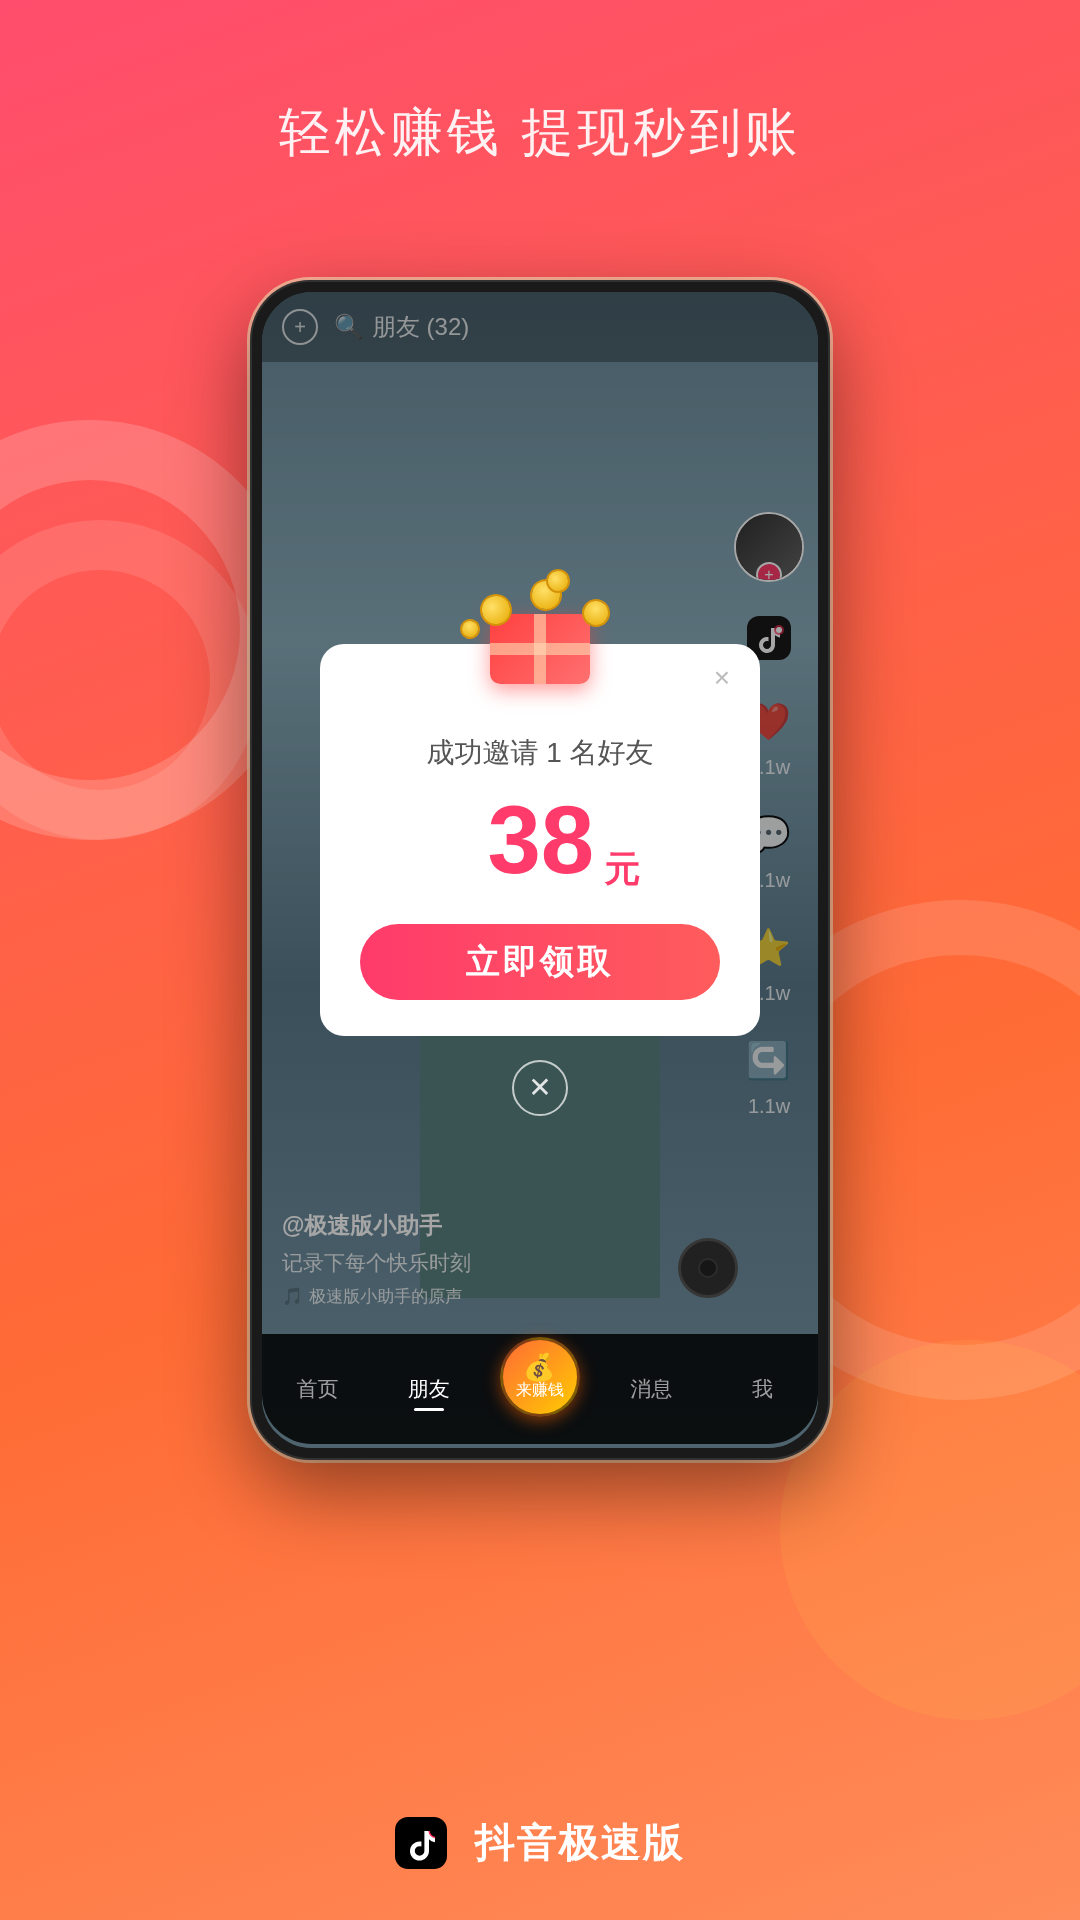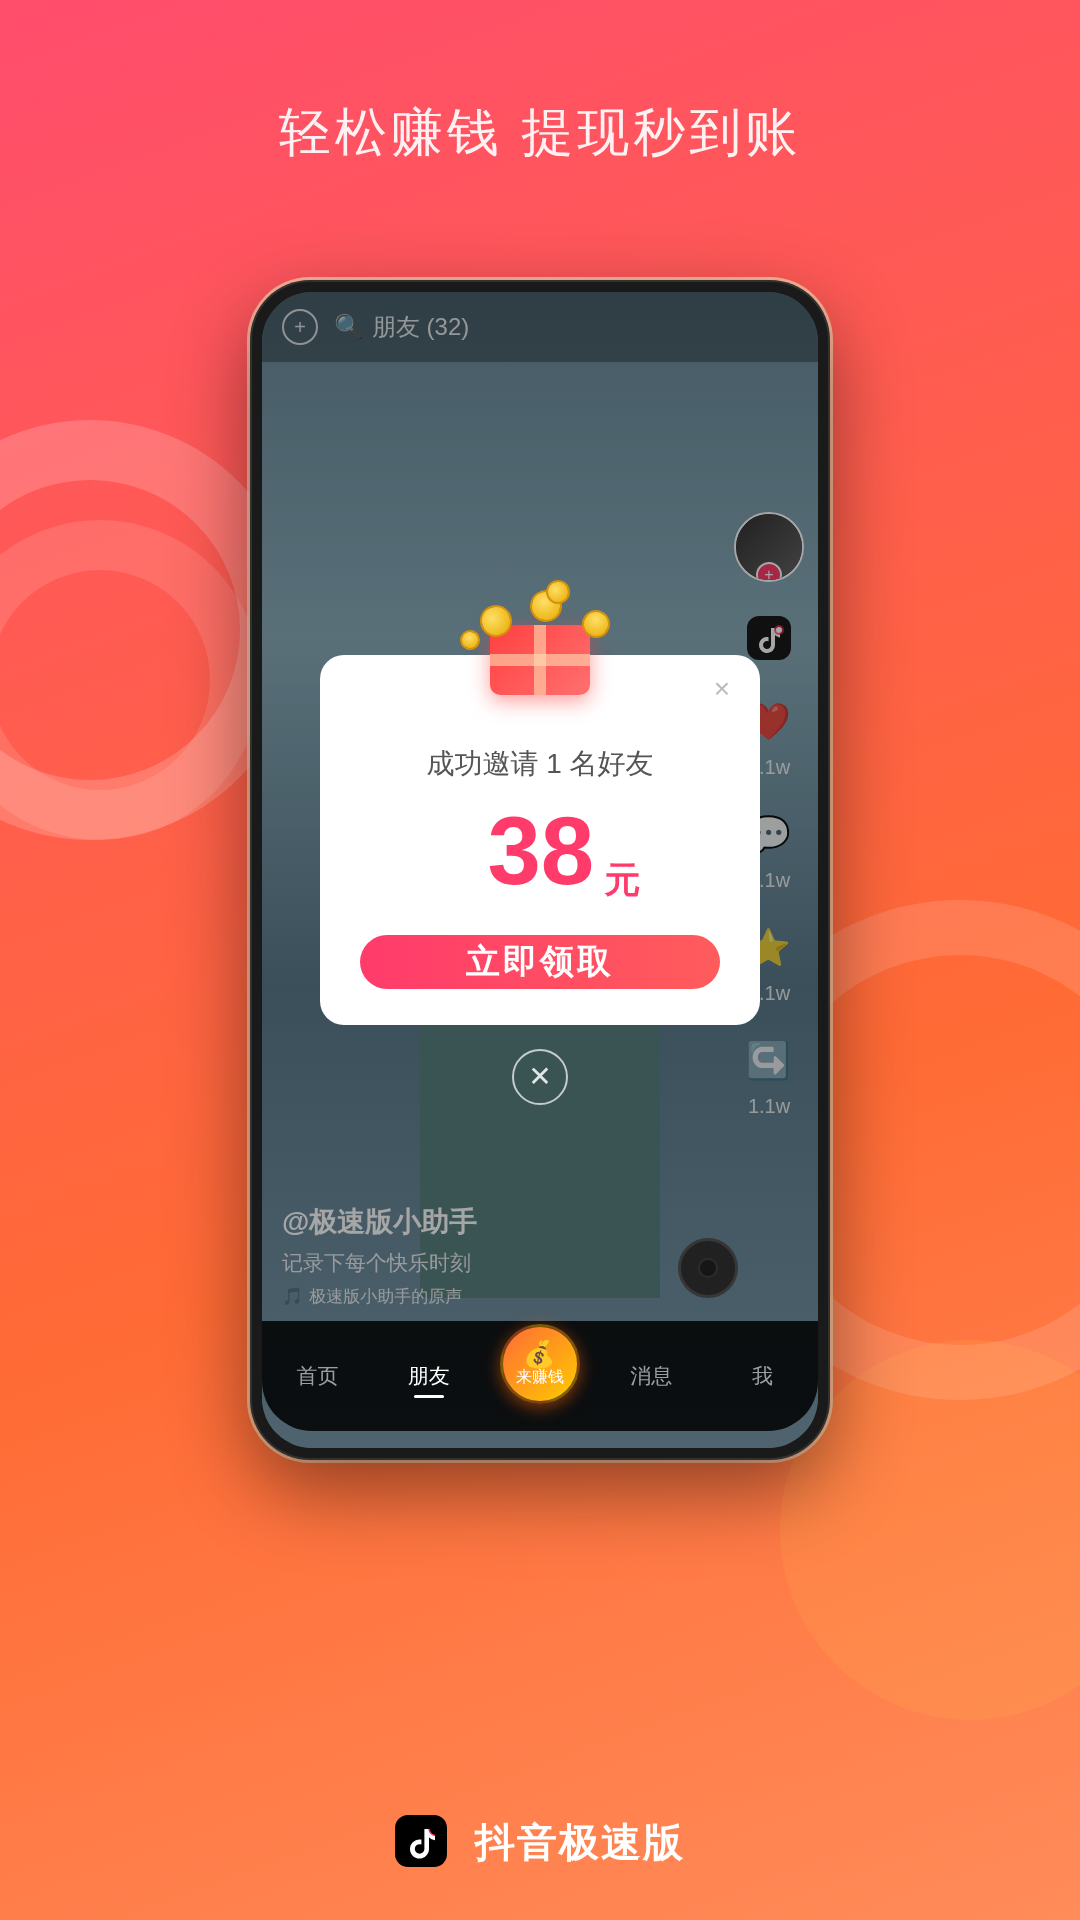--- a/index.html
+++ b/index.html
@@ -267,21 +267,21 @@
       color: #ff3b6b;
       font-weight: 600;
       vertical-align: middle;
       margin-left: 6px;
     }
 
     .modal-claim-btn {
       margin: 30px auto 0;
       display: block;
       width: 360px;
-      height: 54px;
+      height: 76px;
       background: linear-gradient(90deg, #ff3b6b, #ff5c5c);
       border: none;
       border-radius: 38px;
       color: #fff;
       font-size: 34px;
       font-weight: 700;
       cursor: pointer;
       letter-spacing: 3px;
     }
 
@@ -370,21 +370,21 @@
     
     .bottom-text {
       position: absolute;
       bottom: 140px;
       left: 20px;
       z-index: 15;
     }
 
     .bottom-username {
       color: #fff;
-      font-size: 28px;
+      font-size: 23px;
       font-weight: 600;
       margin-bottom: 8px;
     }
 
     .bottom-desc {
       color: rgba(255,255,255,0.85);
       font-size: 21px;
       margin-bottom: 8px;
     }
 
@@ -392,21 +392,21 @@
       color: rgba(255,255,255,0.85);
       font-size: 17px;
       display: flex;
       align-items: center;
       gap: 6px;
     }
 
     
     .phone-nav {
       position: absolute;
-      bottom: 17px;
+      bottom: 4px;
       left: 0;
       right: 0;
       height: 110px;
       background: rgba(0,0,0,0.85);
       display: flex;
       align-items: center;
       z-index: 30;
       border-radius: 0 0 50px 50px;
     }
 
@@ -499,21 +499,21 @@
       border: 2px solid #444;
     }
 
     
     .app-branding {
       position: absolute;
       bottom: 50px;
       left: 50%;
       transform: translateX(-50%);
       display: flex;
-      align-items: flex-start;
+      align-items: center;
       gap: 28px;
       z-index: 10;
     }
 
     .brand-name {
       color: #fff;
       font-size: 40px;
       font-weight: 800;
       letter-spacing: 2px;
       white-space: nowrap;

